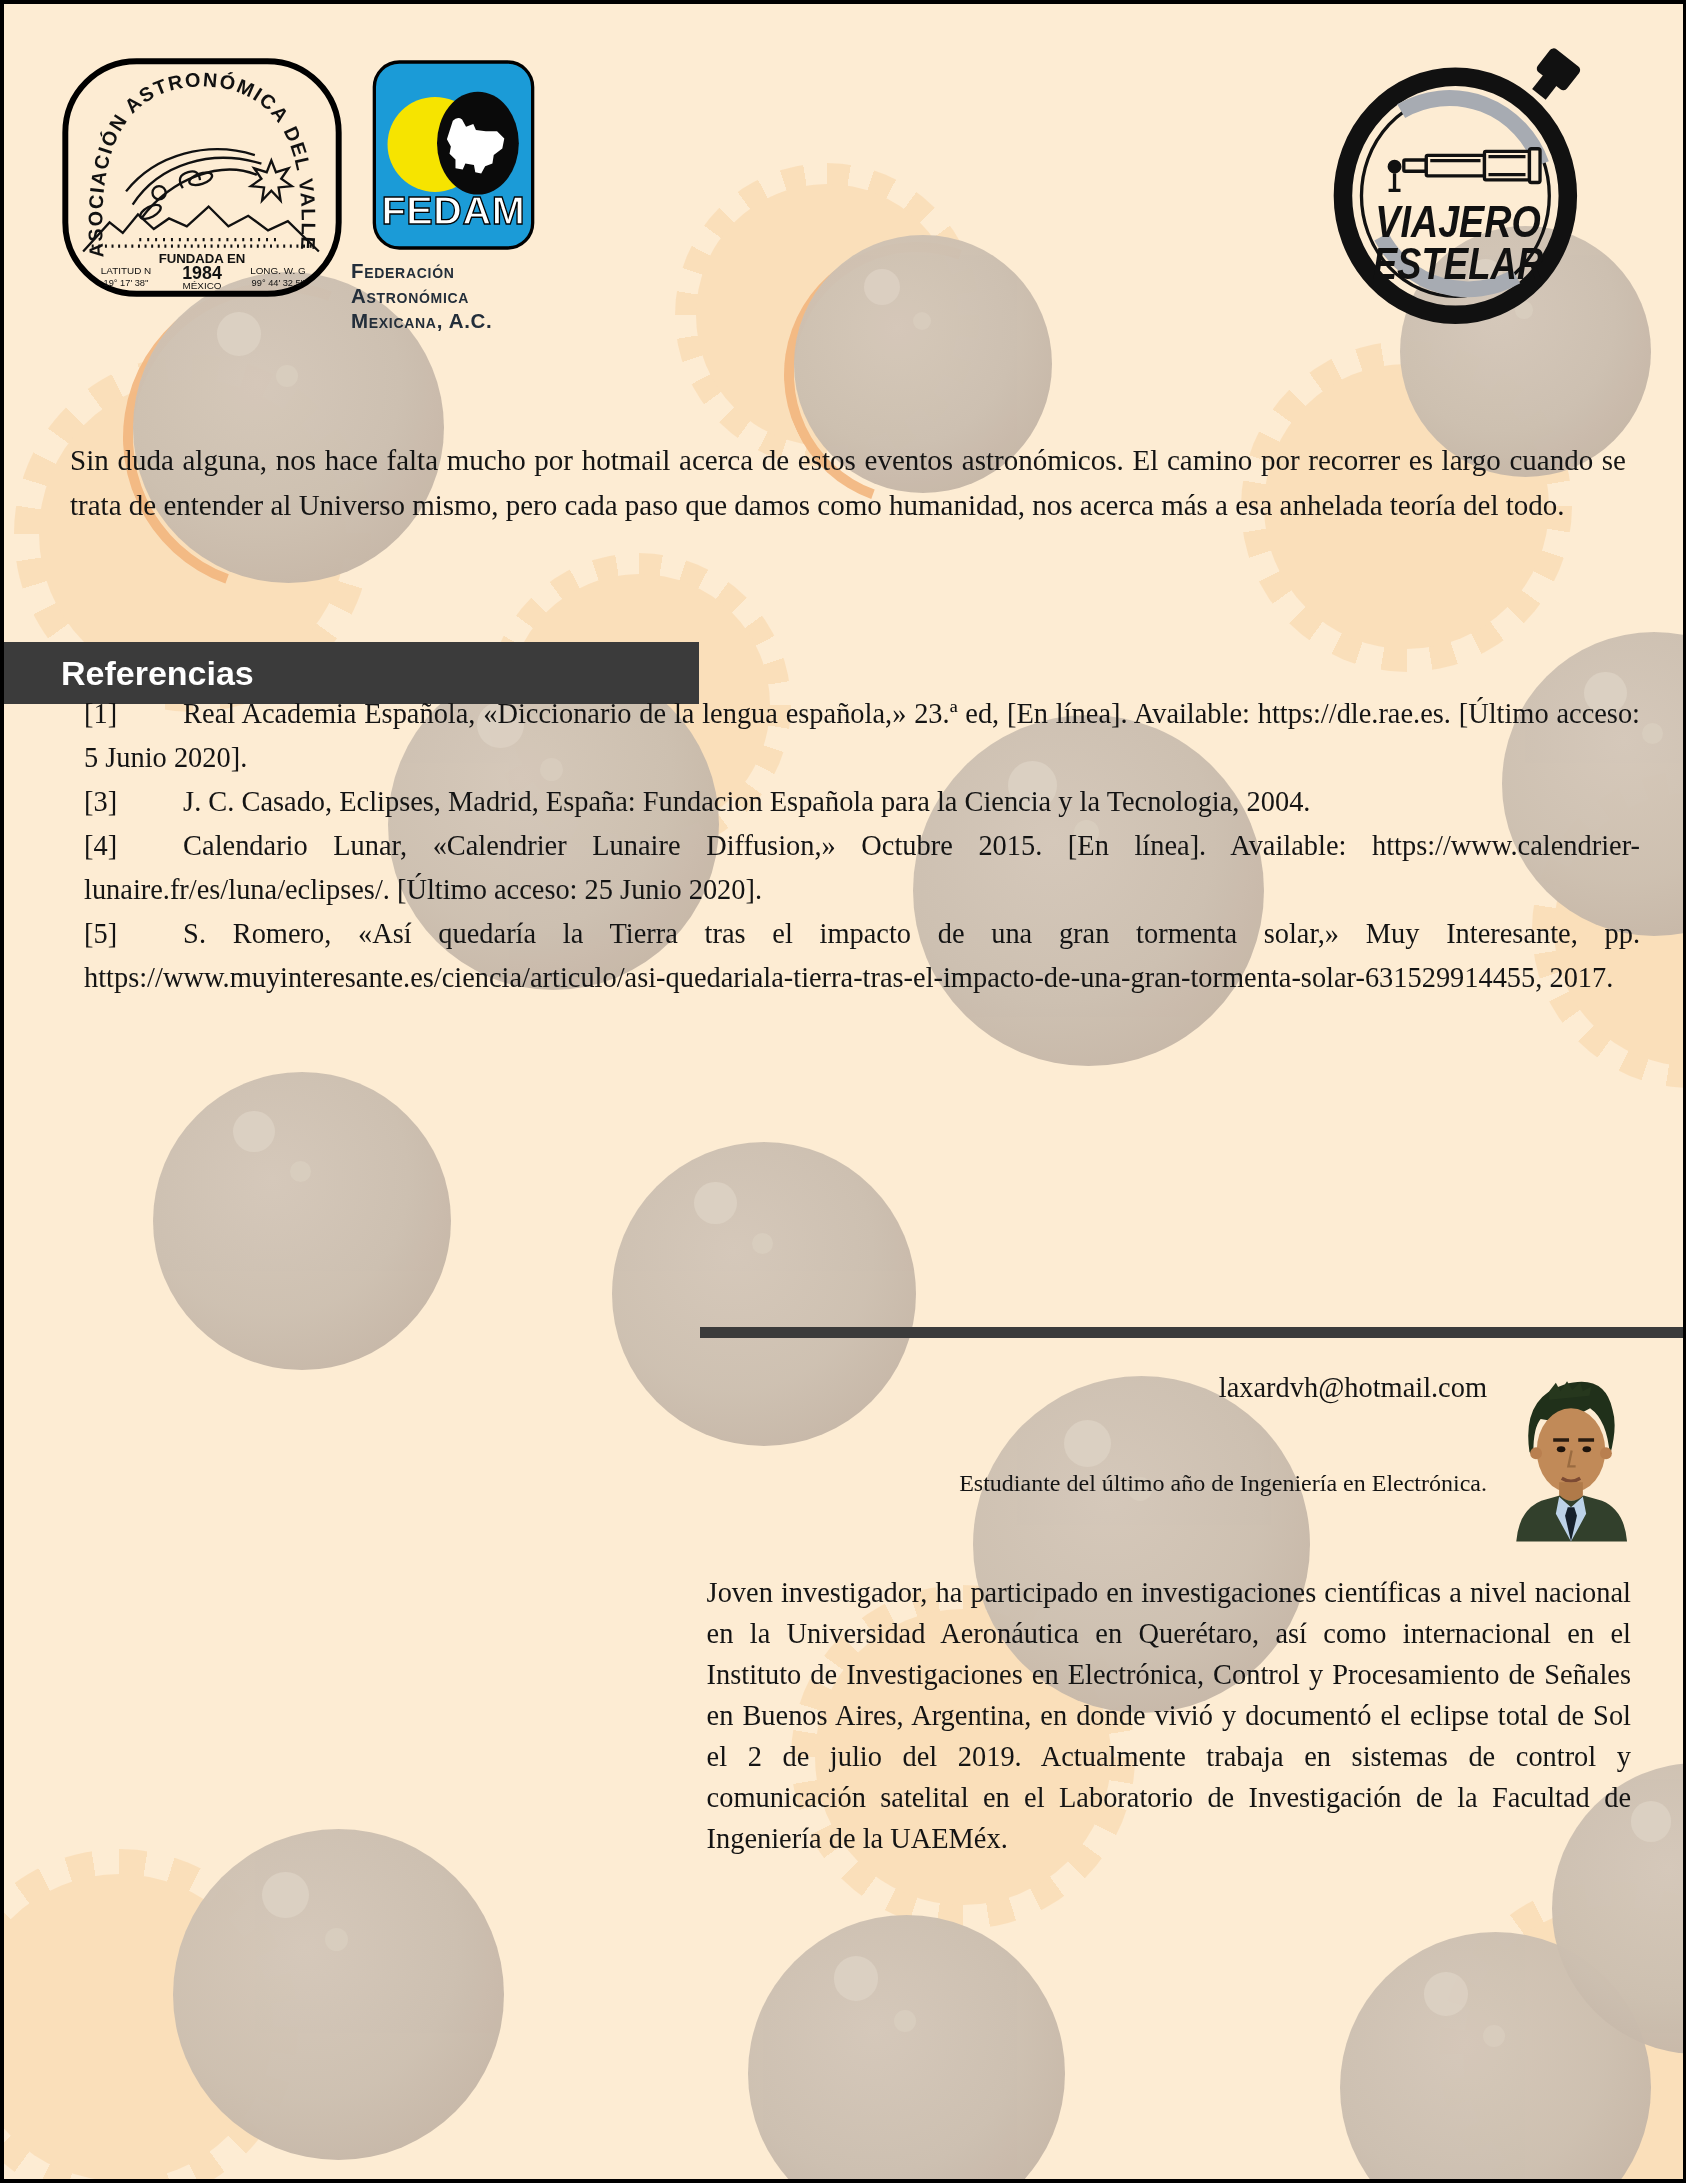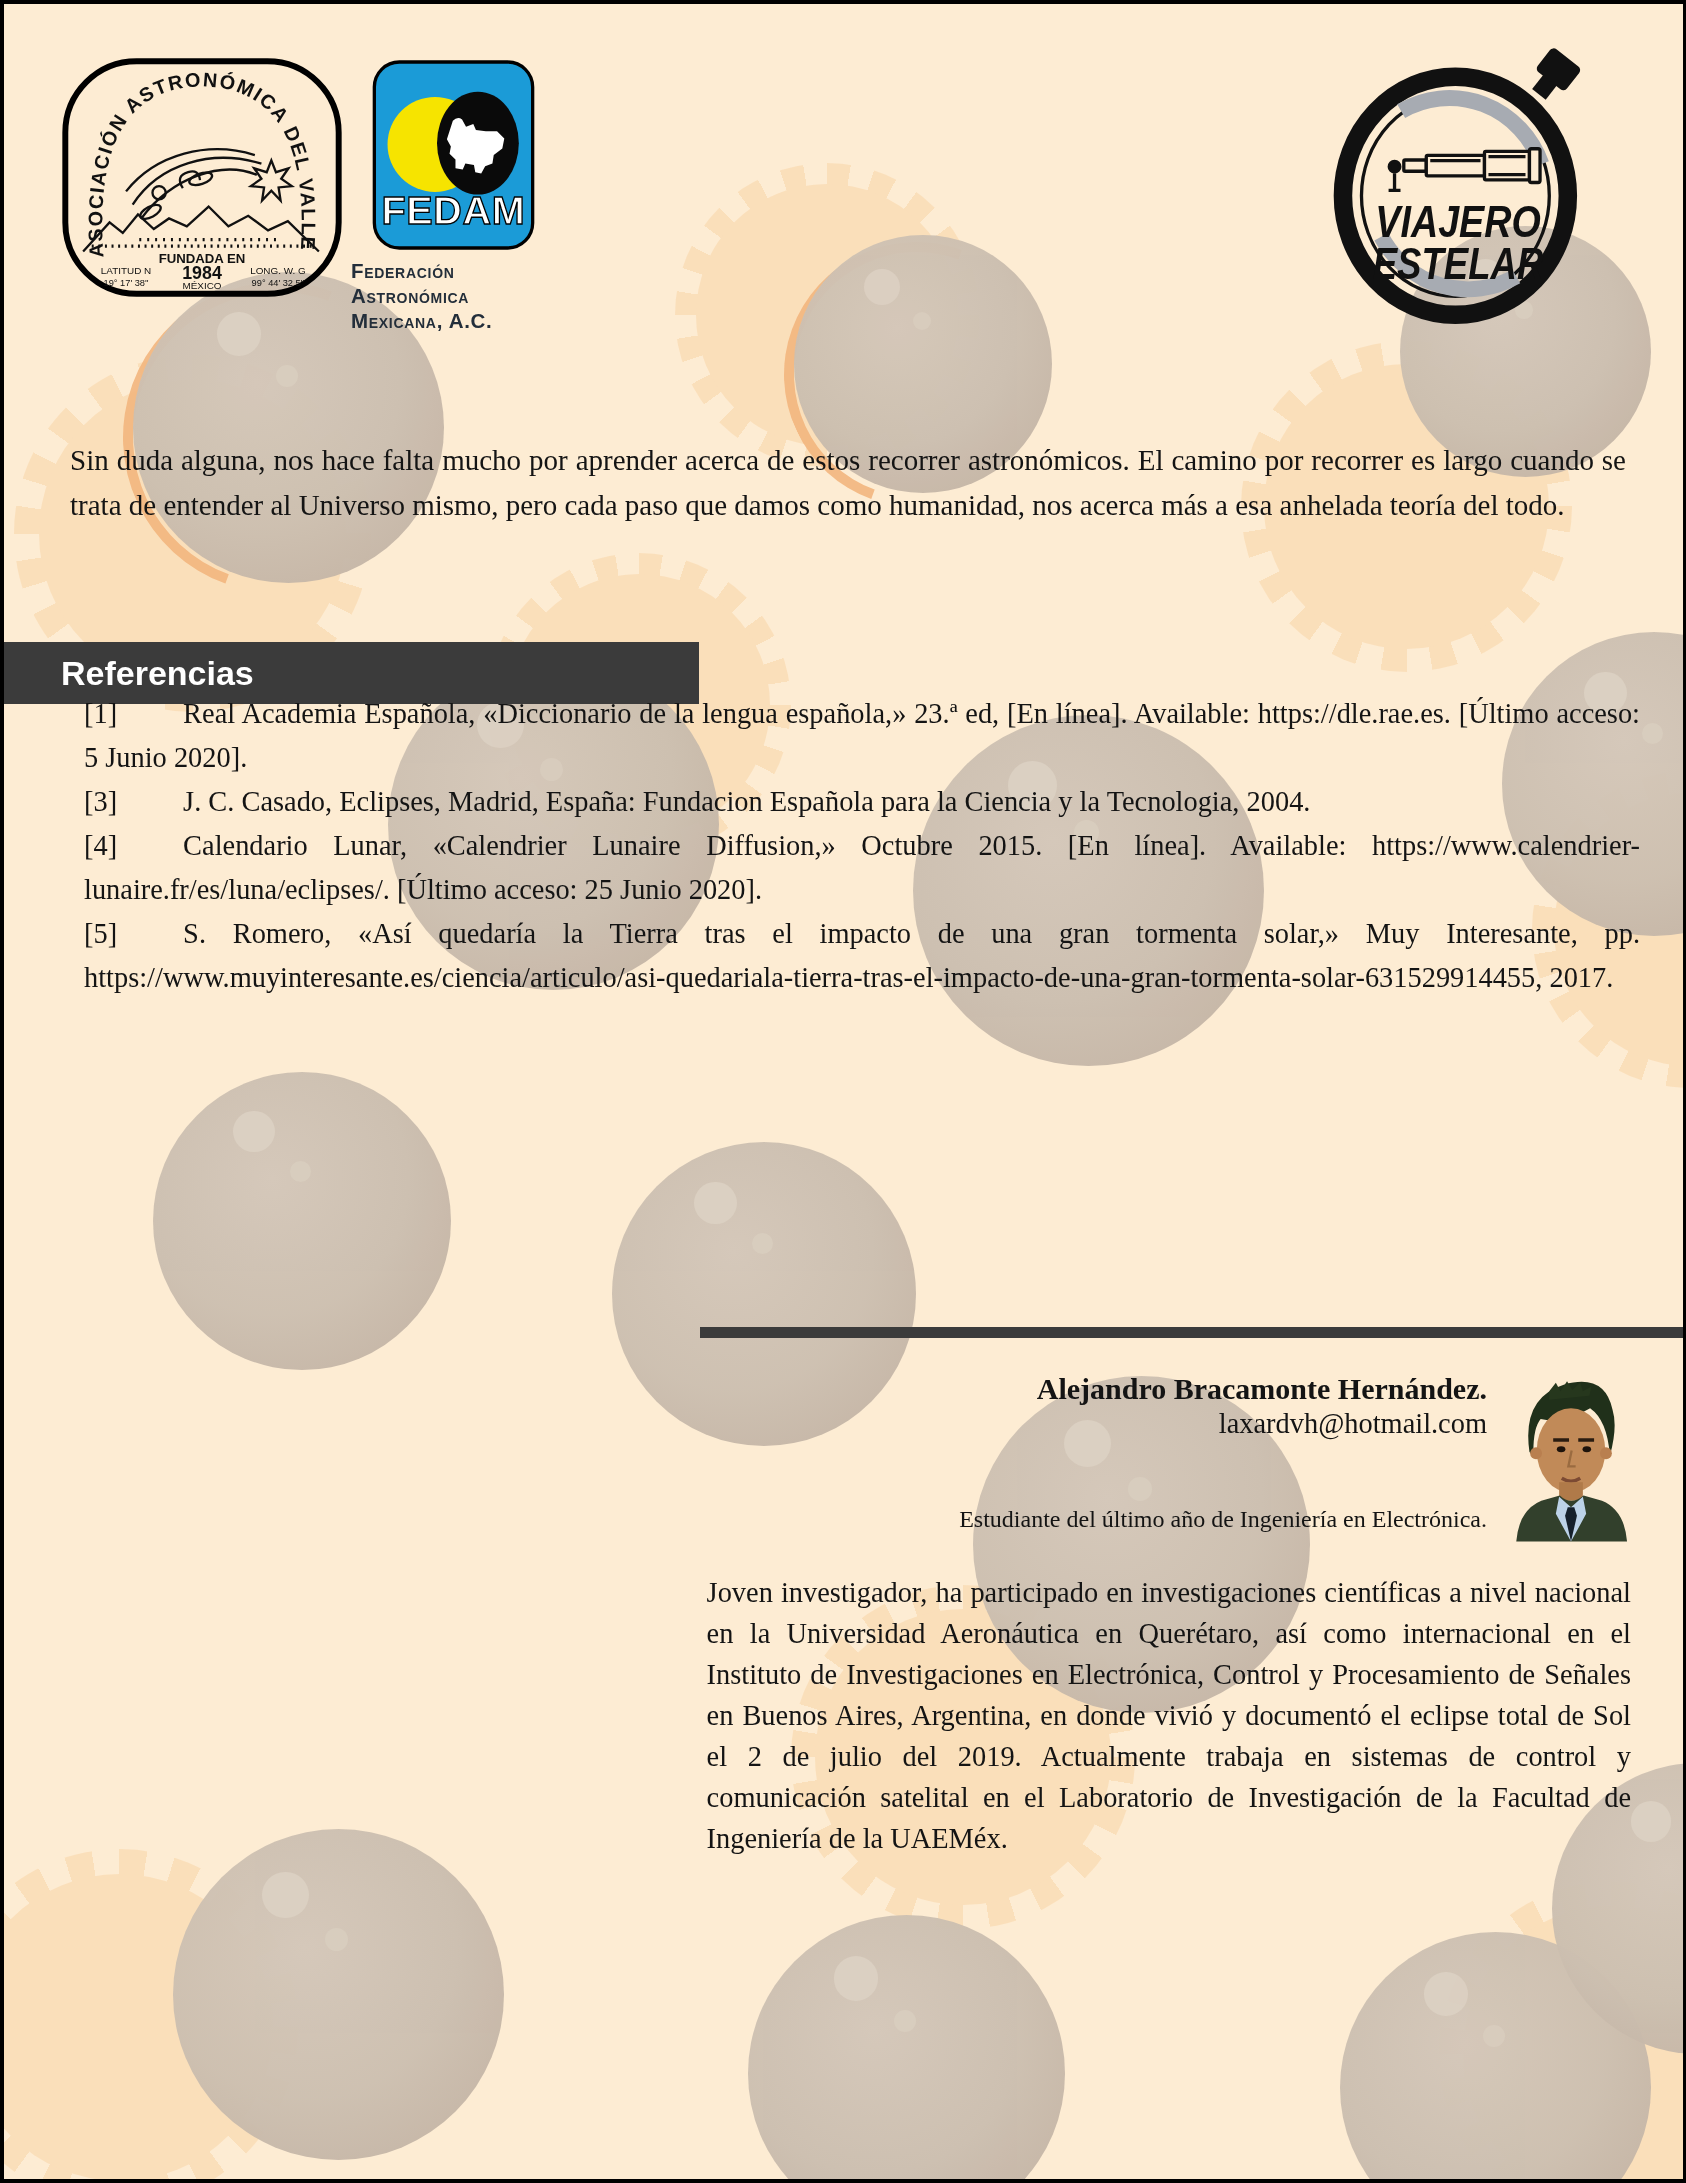--- a/index.html
+++ b/index.html
@@ -167,38 +167,37 @@
         <rect x="244" y="173" width="68" height="43" rx="2"></rect>
         <path d="M250,181 h56 M250,208 h56" fill="none"></path>
         <rect x="312" y="169" width="16" height="51" rx="3"></rect>
       </g>
       <g fill="#111" text-anchor="middle" font-style="italic" font-weight="bold">
         <text x="204" y="302" font-size="66" textLength="250" lengthAdjust="spacingAndGlyphs">VIAJERO</text>
         <text x="204" y="366" font-size="66" textLength="258" lengthAdjust="spacingAndGlyphs">ESTELAR</text>
       </g>
     </svg>
 
-    <p class="abs intro">Sin duda alguna, nos hace falta mucho por aprender acerca de estos recorrer astronómicos. El camino por recorrer es largo cuando se trata de entender al Universo mismo, pero cada paso que damos como humanidad, nos acerca más a esa anhelada teoría del todo.</p>
+    <p class="abs intro">Sin duda alguna, nos hace falta mucho por hotmail acerca de estos eventos astronómicos. El camino por recorrer es largo cuando se trata de entender al Universo mismo, pero cada paso que damos como humanidad, nos acerca más a esa anhelada teoría del todo.</p>
 
     <div class="abs ref-bar">
       <span>Referencias</span>
     </div>
 
     <div class="abs refs">
       <p><span>[1]</span><span class="ref-gap"></span><span>Real Academia Española, «Diccionario de la lengua española,» 23.ª ed, [En línea]. Available: https://dle.rae.es. [Último acceso: 5 Junio 2020].</span></p>
       <p><span>[3]</span><span class="ref-gap"></span><span>J. C. Casado, Eclipses, Madrid, España: Fundacion Española para la Ciencia y la Tecnologia, 2004.</span></p>
       <p><span>[4]</span><span class="ref-gap"></span><span>Calendario Lunar, «Calendrier Lunaire Diffusion,» Octubre 2015. [En línea]. Available: https://www.calendrier-lunaire.fr/es/luna/eclipses/. [Último acceso: 25 Junio 2020].</span></p>
       <p><span>[5]</span><span class="ref-gap"></span><span>S. Romero, «Así quedaría la Tierra tras el impacto de una gran tormenta solar,» Muy Interesante, pp. https://www.muyinteresante.es/ciencia/articulo/asi-quedariala-tierra-tras-el-impacto-de-una-gran-tormenta-solar-631529914455, 2017.</span></p>
     </div>
 
     <div class="abs author">
       <div class="author-bar"></div>
       <div class="author-head">
         <div class="author-txt">
-          <div class="author-name">Alejandro Bracamonte Hernández.</div>
           <div class="author-email">laxardvh@hotmail.com</div>
           <div class="author-role">Estudiante del último año de Ingeniería en Electrónica.</div>
         </div>
         <svg class="author-photo" viewBox="0 0 182 258">
           <path d="M28,122 Q16,40 80,20 Q142,2 154,58 Q162,84 150,128 Q146,74 120,56 Q80,80 45,72 Q33,86 34,128 Z" fill="#20301a"></path>
           <path d="M58,30 l10,-13 7,13 10,-15 8,13 12,-11 4,13 13,-7 -3,14 -61,6 z" fill="#26371d"></path>
           <ellipse cx="91" cy="120" rx="52" ry="64" fill="#c18a58"></ellipse>
           <circle cx="38" cy="124" r="9" fill="#b97f4f"></circle>
           <circle cx="144" cy="124" r="9" fill="#b97f4f"></circle>
           <path d="M64,104 h24 M102,104 h24" stroke="#2a1c10" stroke-width="5" fill="none"></path>

